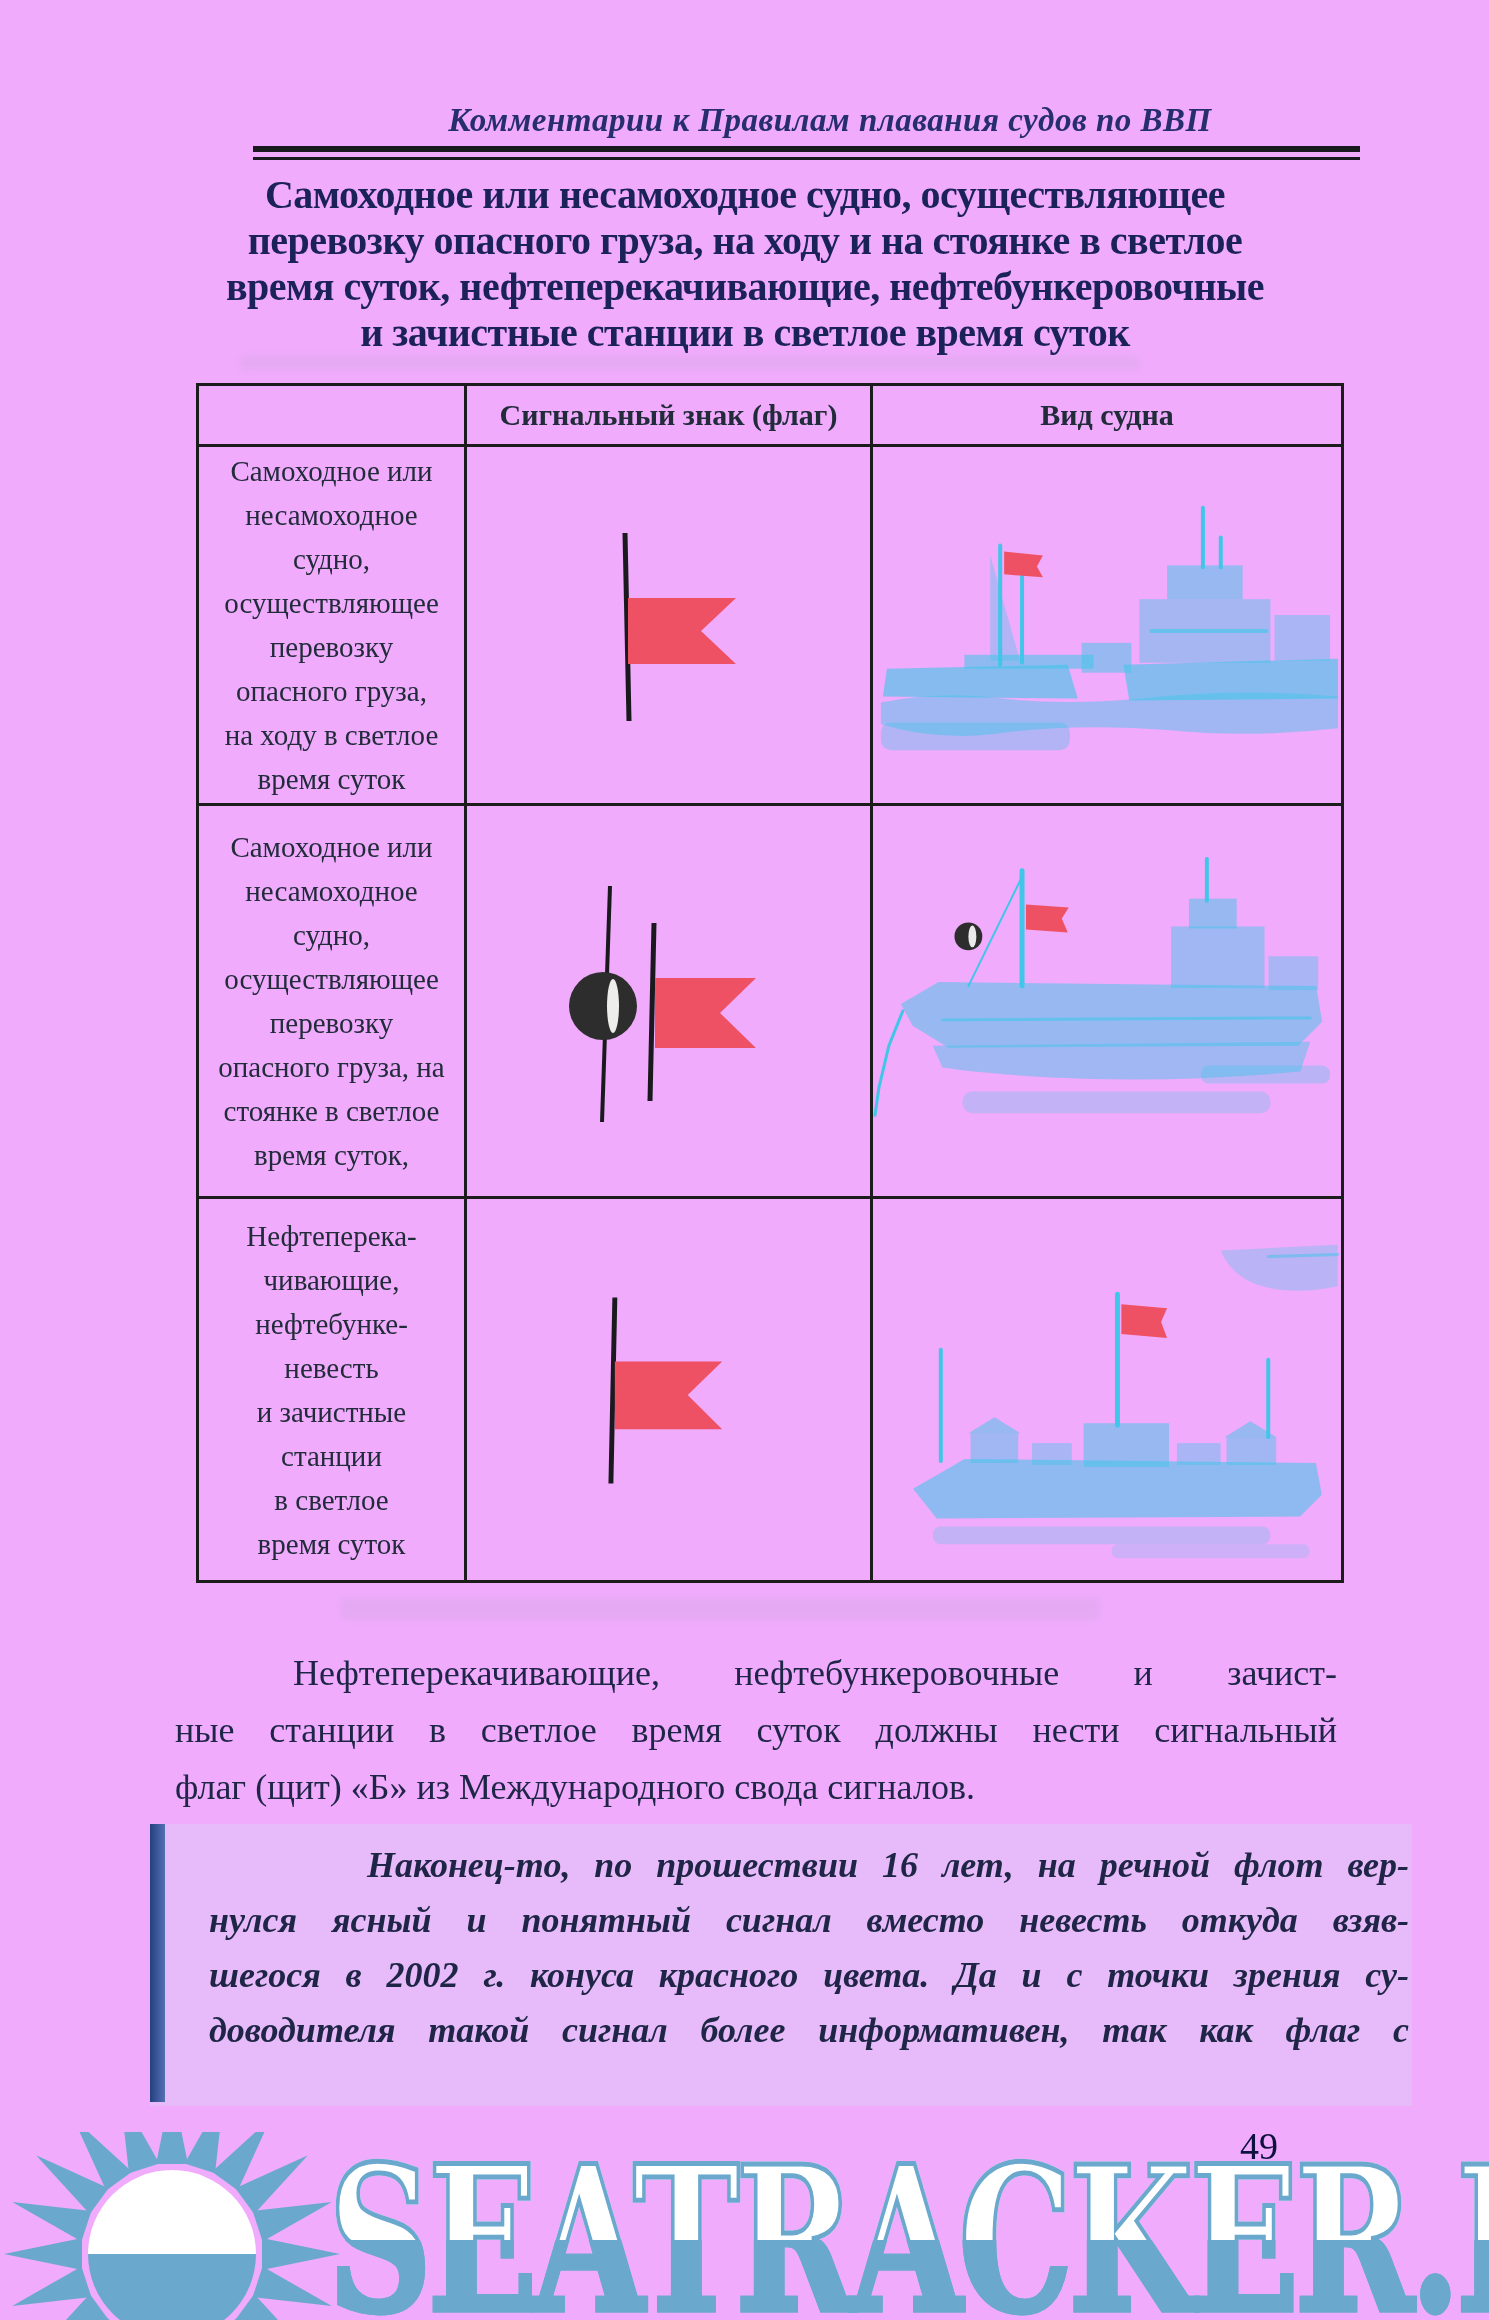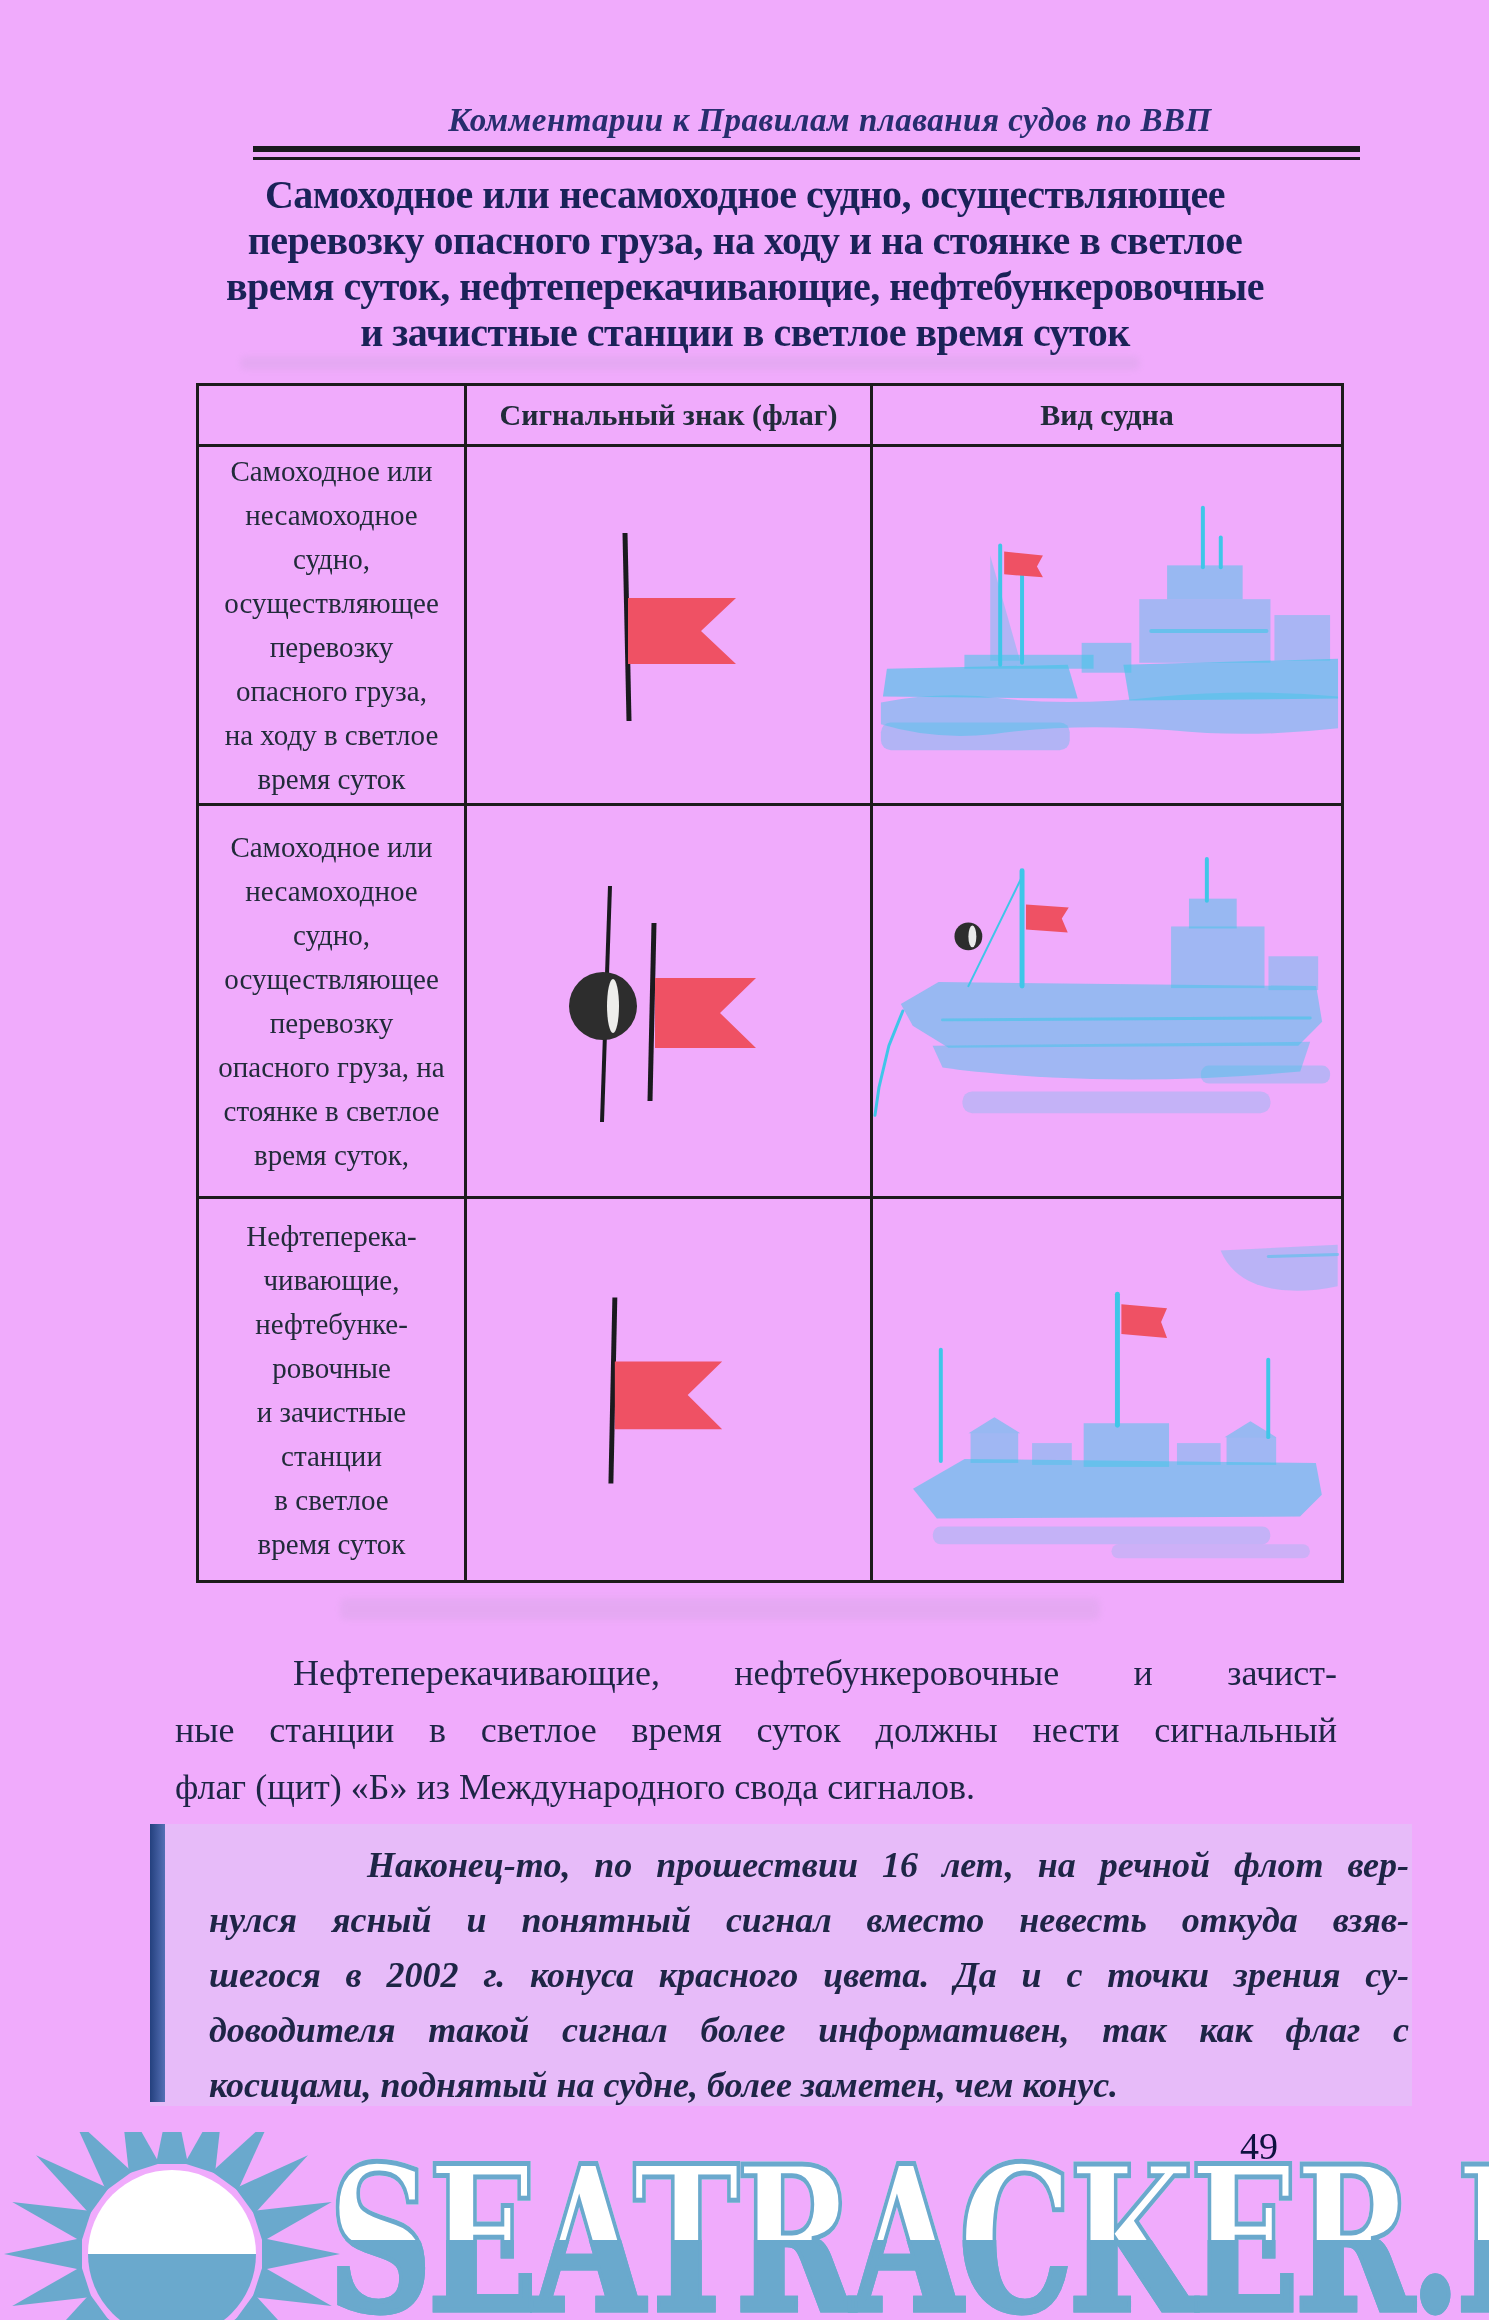--- a/index.html
+++ b/index.html
@@ -172,21 +172,21 @@
         <circle cx="96" cy="130" r="14" style="fill:var(--ball-black)"></circle>
         <ellipse cx="100" cy="130" rx="4" ry="11" fill="#ffffff" opacity=".9"></ellipse>
         <polygon points="154,98 197,101 190,112 196,126 154,123" style="fill:var(--flag-red)"></polygon>
       </svg>
     </div>
 
     <div class="cell c0 dcell">
       <div>Нефтеперека-</div>
       <div>чивающие,</div>
       <div>нефтебунке-</div>
-      <div>ровочные</div>
+      <div>невесть</div>
       <div>и зачистные</div>
       <div>станции</div>
       <div>в светлое</div>
       <div>время суток</div>
     </div>
     <div class="cell">
       <svg class="sig-svg" viewBox="0 0 403 387">
         <line x1="147" y1="100" x2="143" y2="289" stroke="var(--mast-black)" stroke-width="5"></line>
         <polygon points="147,165 256,165 221,199 256,234 147,234" style="fill:var(--flag-red)"></polygon>
       </svg>
@@ -226,21 +226,20 @@
     <div>флаг (щит) «Б» из Международного свода сигналов.</div>
   </div>
 
   <div class="quote-bg"></div>
   <div class="quote-bar"></div>
   <div class="quote">
     <div class="q-just q-ind">Наконец-то, по прошествии 16 лет, на речной флот вер-</div>
     <div class="q-just">нулся ясный и понятный сигнал вместо невесть откуда взяв-</div>
     <div class="q-just">шегося в 2002 г. конуса красного цвета. Да и с точки зрения су-</div>
     <div class="q-just">доводителя такой сигнал более информативен, так как флаг с</div>
-    <div>косицами, поднятый на судне, более заметен, чем конус.</div>
   </div>
 
   <div class="pg-num">49</div>
 
   <svg class="wm-sun" width="344" height="240" viewBox="0 0 344 240">
     <g style="fill:var(--watermark-blue)">
       <g transform="translate(170,122)">
         <path d="M0,-168 L16,-90 L-16,-90 Z"></path>
         <path d="M0,-168 L16,-90 L-16,-90 Z" transform="rotate(18)"></path>
         <path d="M0,-168 L16,-90 L-16,-90 Z" transform="rotate(36)"></path>

